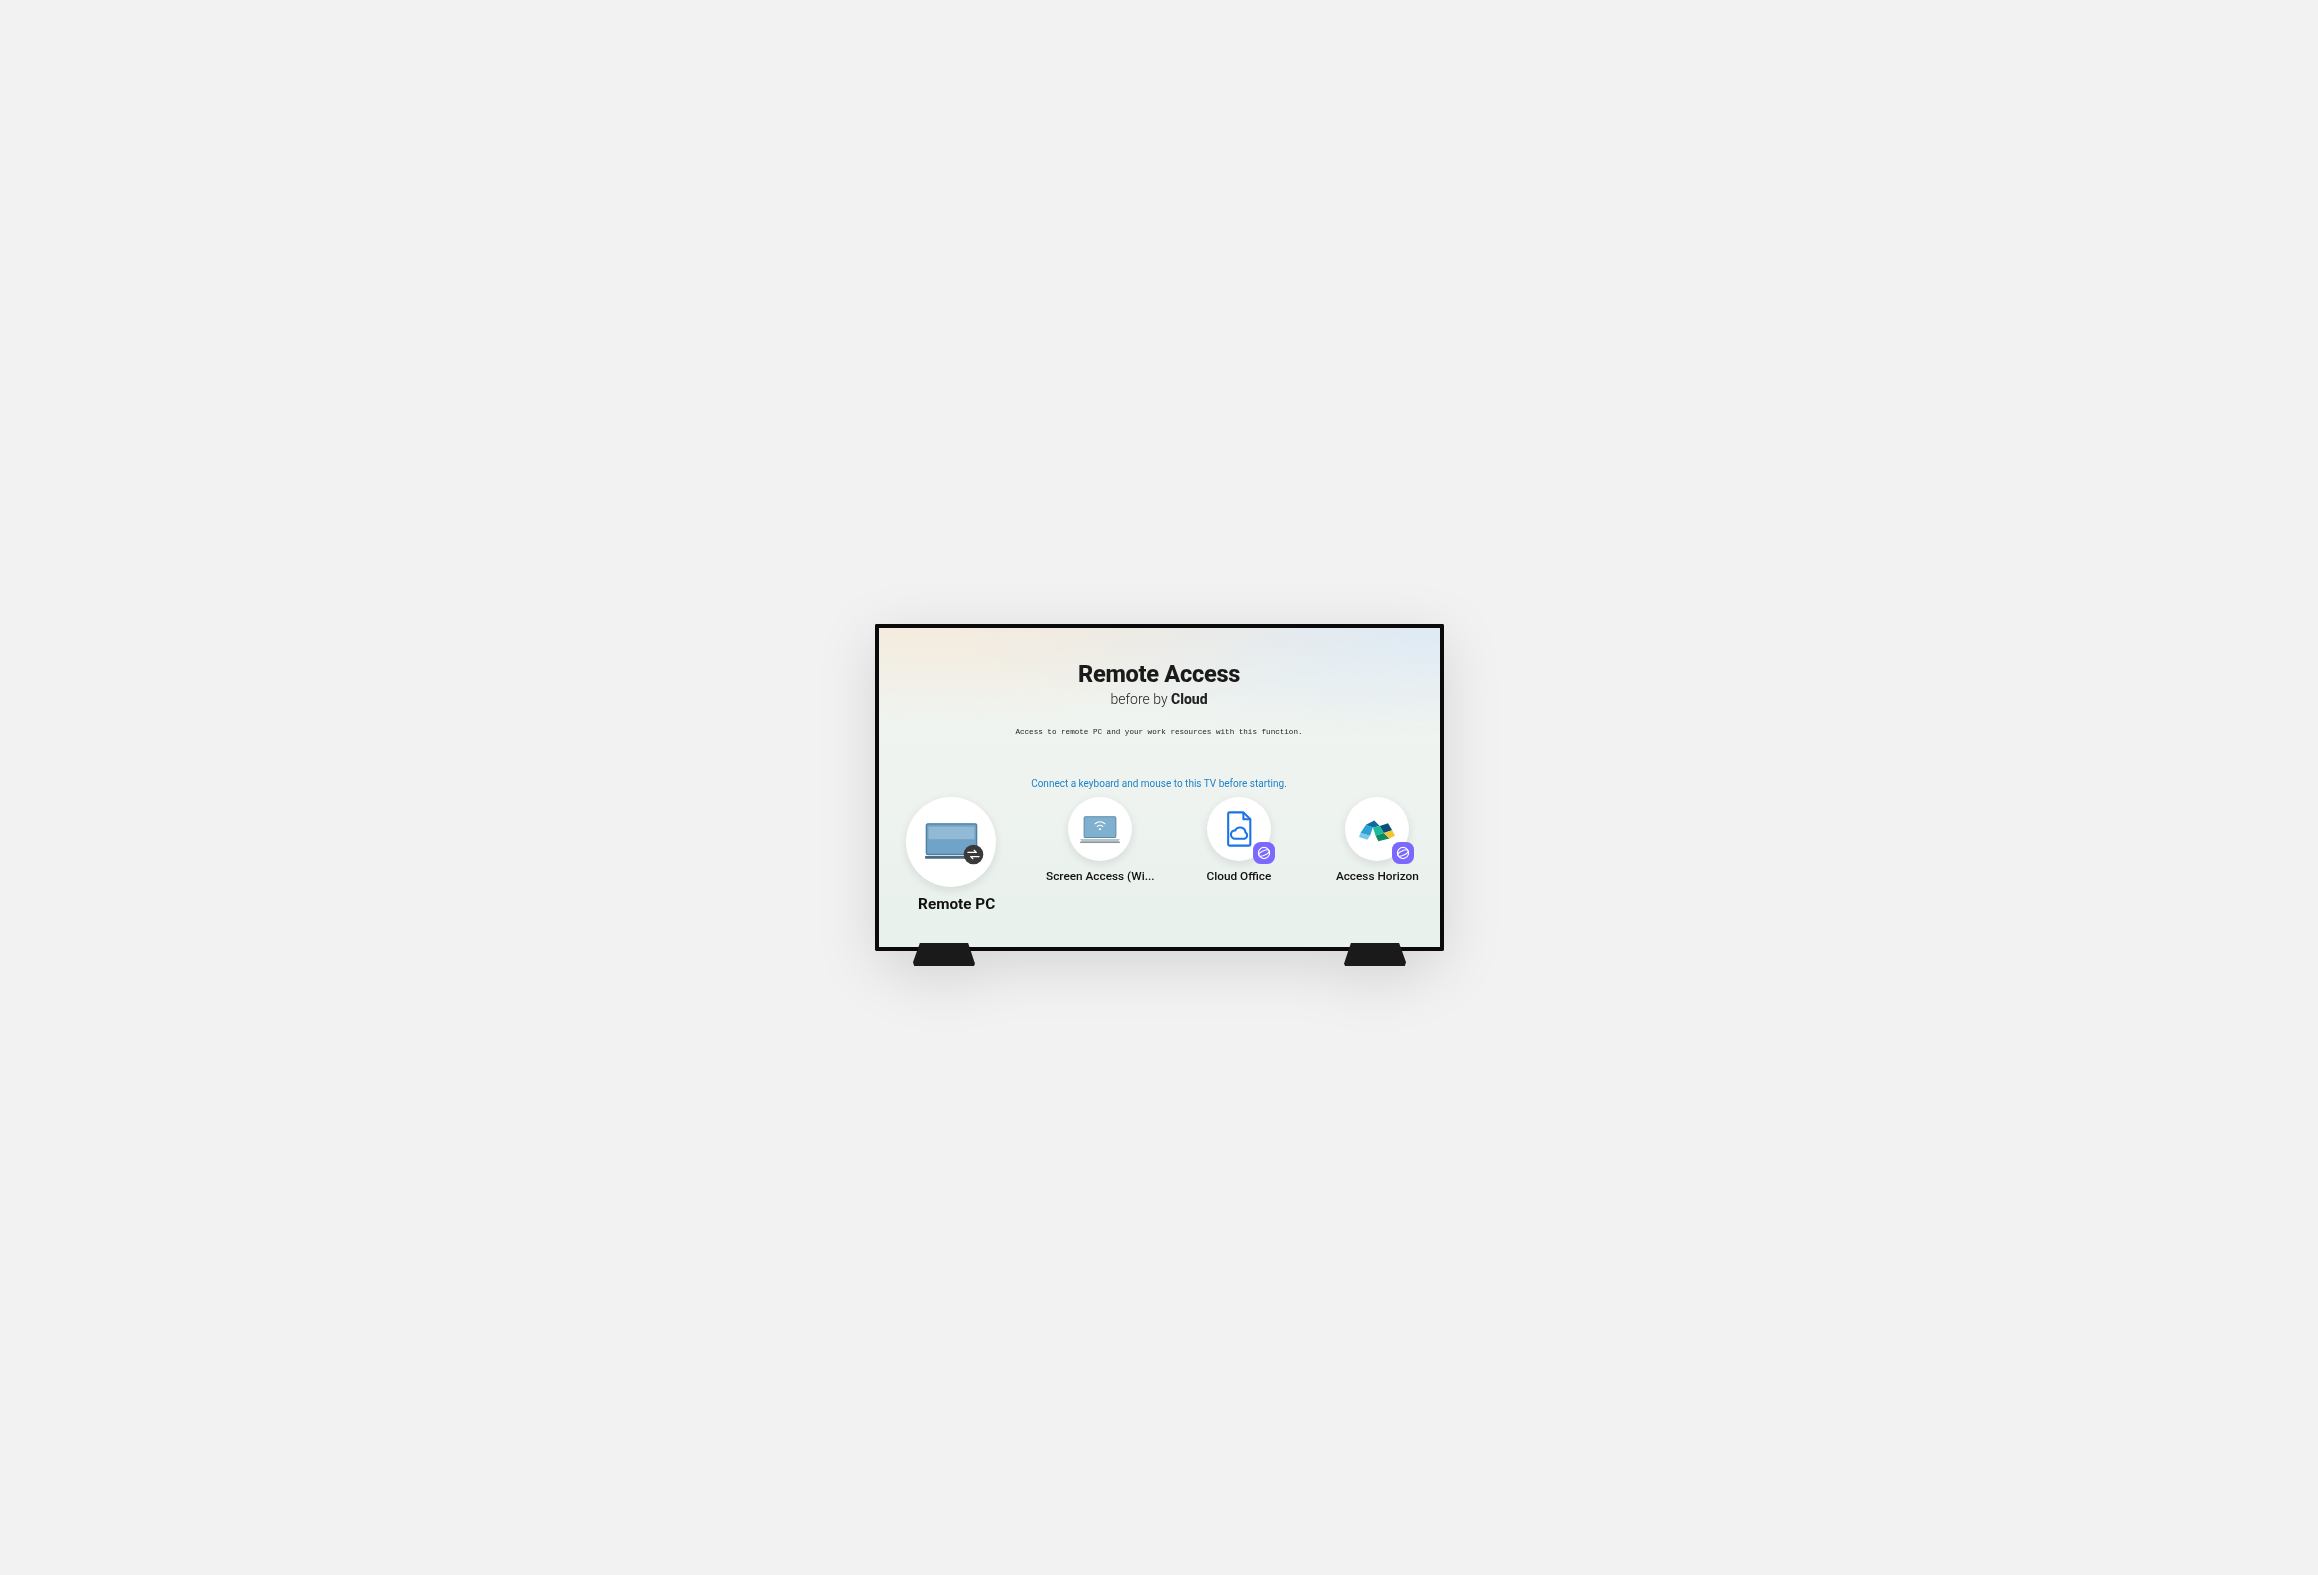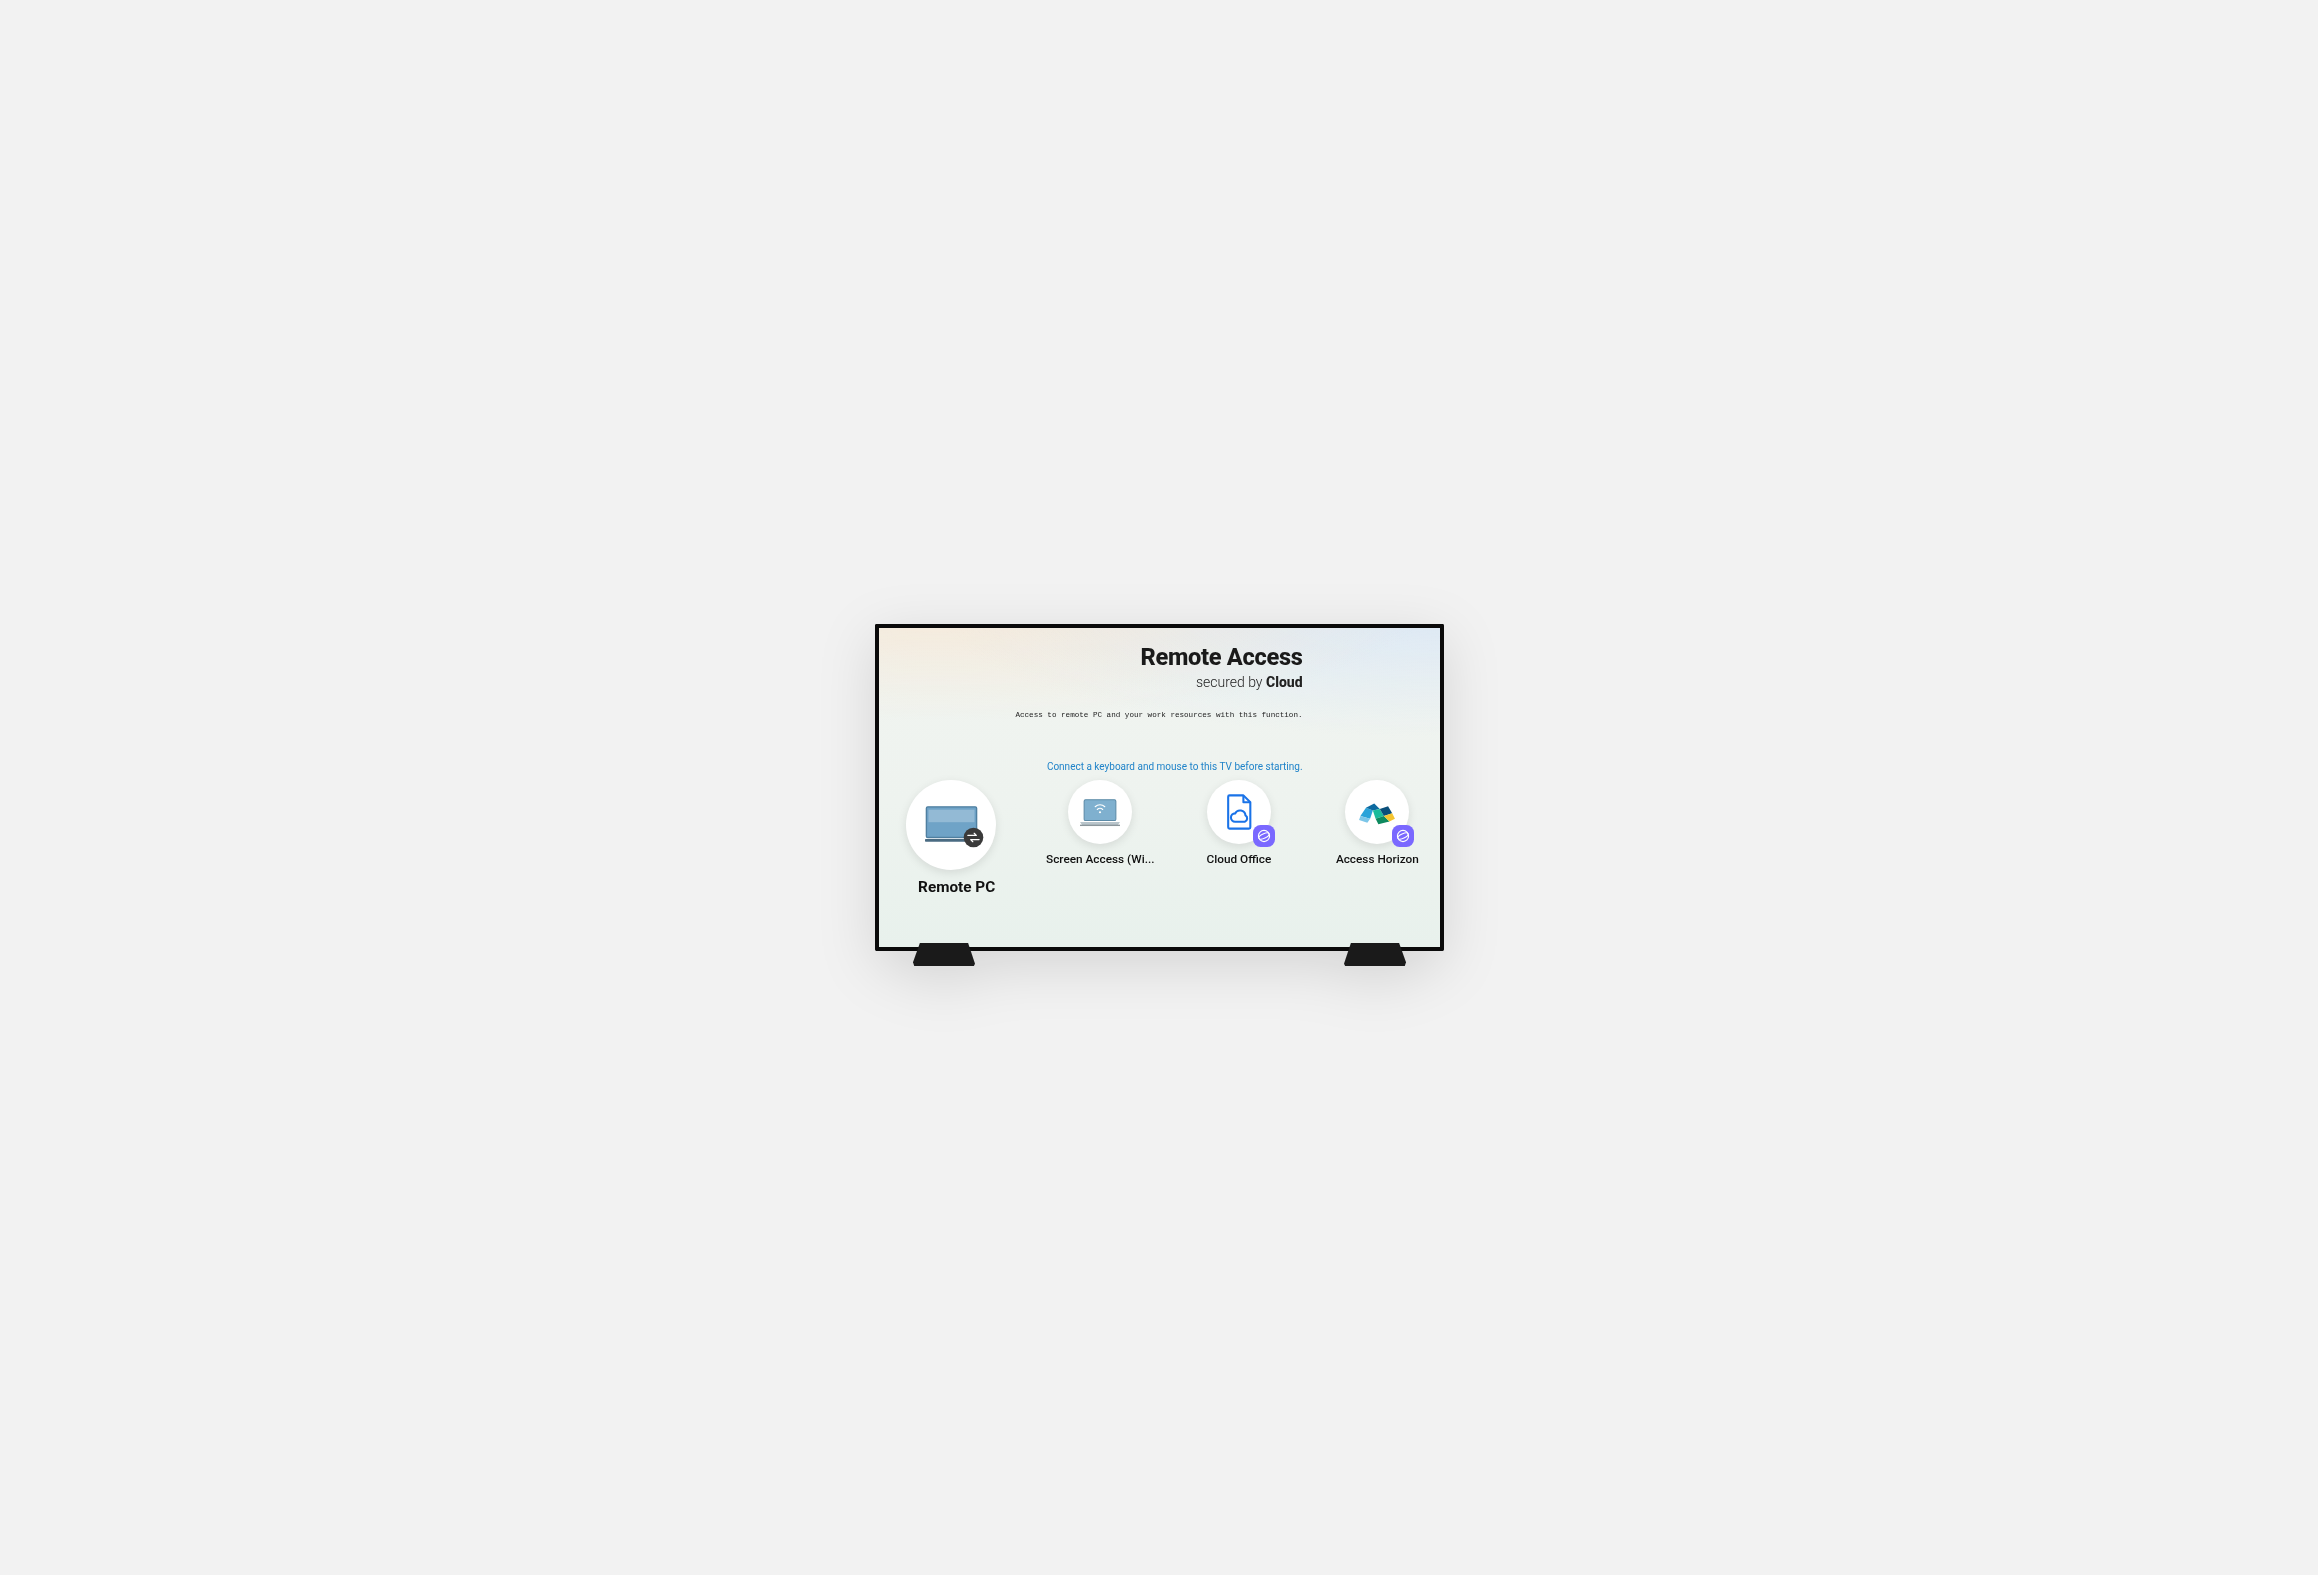--- a/index.html
+++ b/index.html
@@ -31,21 +31,21 @@
   }
   .stand { position: absolute; bottom: -15.3px; height: 23.6px; pointer-events:none; }
   .stand svg { display:block; }
   .stand-left  { left: 38px;  transform: scaleX(-1); }
   .stand-right { right: 38px; }
 
   .screen-content {
     position: absolute; inset: 11px 14px 0 14px;
     display: flex; flex-direction: column; align-items: center;
   }
-  .header { text-align: right; color: #1a1a1a; margin-top: 4px; }
+  .header { text-align: center; color: #1a1a1a; margin-top: 21px; }
   .title { font-size: 23.6px; font-weight: 800; letter-spacing: -0.3px; }
   .subtitle { font-size: 14px; font-weight: 400; margin-top: 2.8px; color:#222; }
   .subtitle .thin   { font-weight: 300; }
   .subtitle .knox  { font-weight: 800; }
   .desc { font-size: 7.6px; color:#222; margin-top: 21px; font-weight:400;font-family:Liberation Mono, monospace; }
   .hint { font-size: 10px; color:#1f83c9; margin-top: 42px; font-weight:400; }
 
   .row { display:flex; align-items:flex-start; justify-content:center; gap: 42px; margin-top: 8.3px; width:100%; }
   .tile { display:flex; flex-direction:column; align-items:center; gap:8.3px; cursor:pointer; width:97px; }
   .tile.big { width:118px; }
@@ -59,21 +59,21 @@
 </style>
 </head>
 <body>
 
 <div class="tv-wrap">
   <div class="tv-frame">
     <div class="screen-content">
       <div class="header">
         <div class="title">Remote Access</div>
         <div class="subtitle">
-          <span class="thin">secured by </span><span class="knox">Cloud</span>
+          <span class="thin">before by </span><span class="knox">Cloud</span>
         </div>
         <div class="desc">Access to remote PC and your work resources with this function.</div>
         <div class="hint">Connect a keyboard and mouse to this TV before starting.</div>
       </div>
 
       <div class="row">
 
         <div class="tile big">
           <div class="circle">
             <svg width="53" height="42" viewBox="0 0 76 60">

